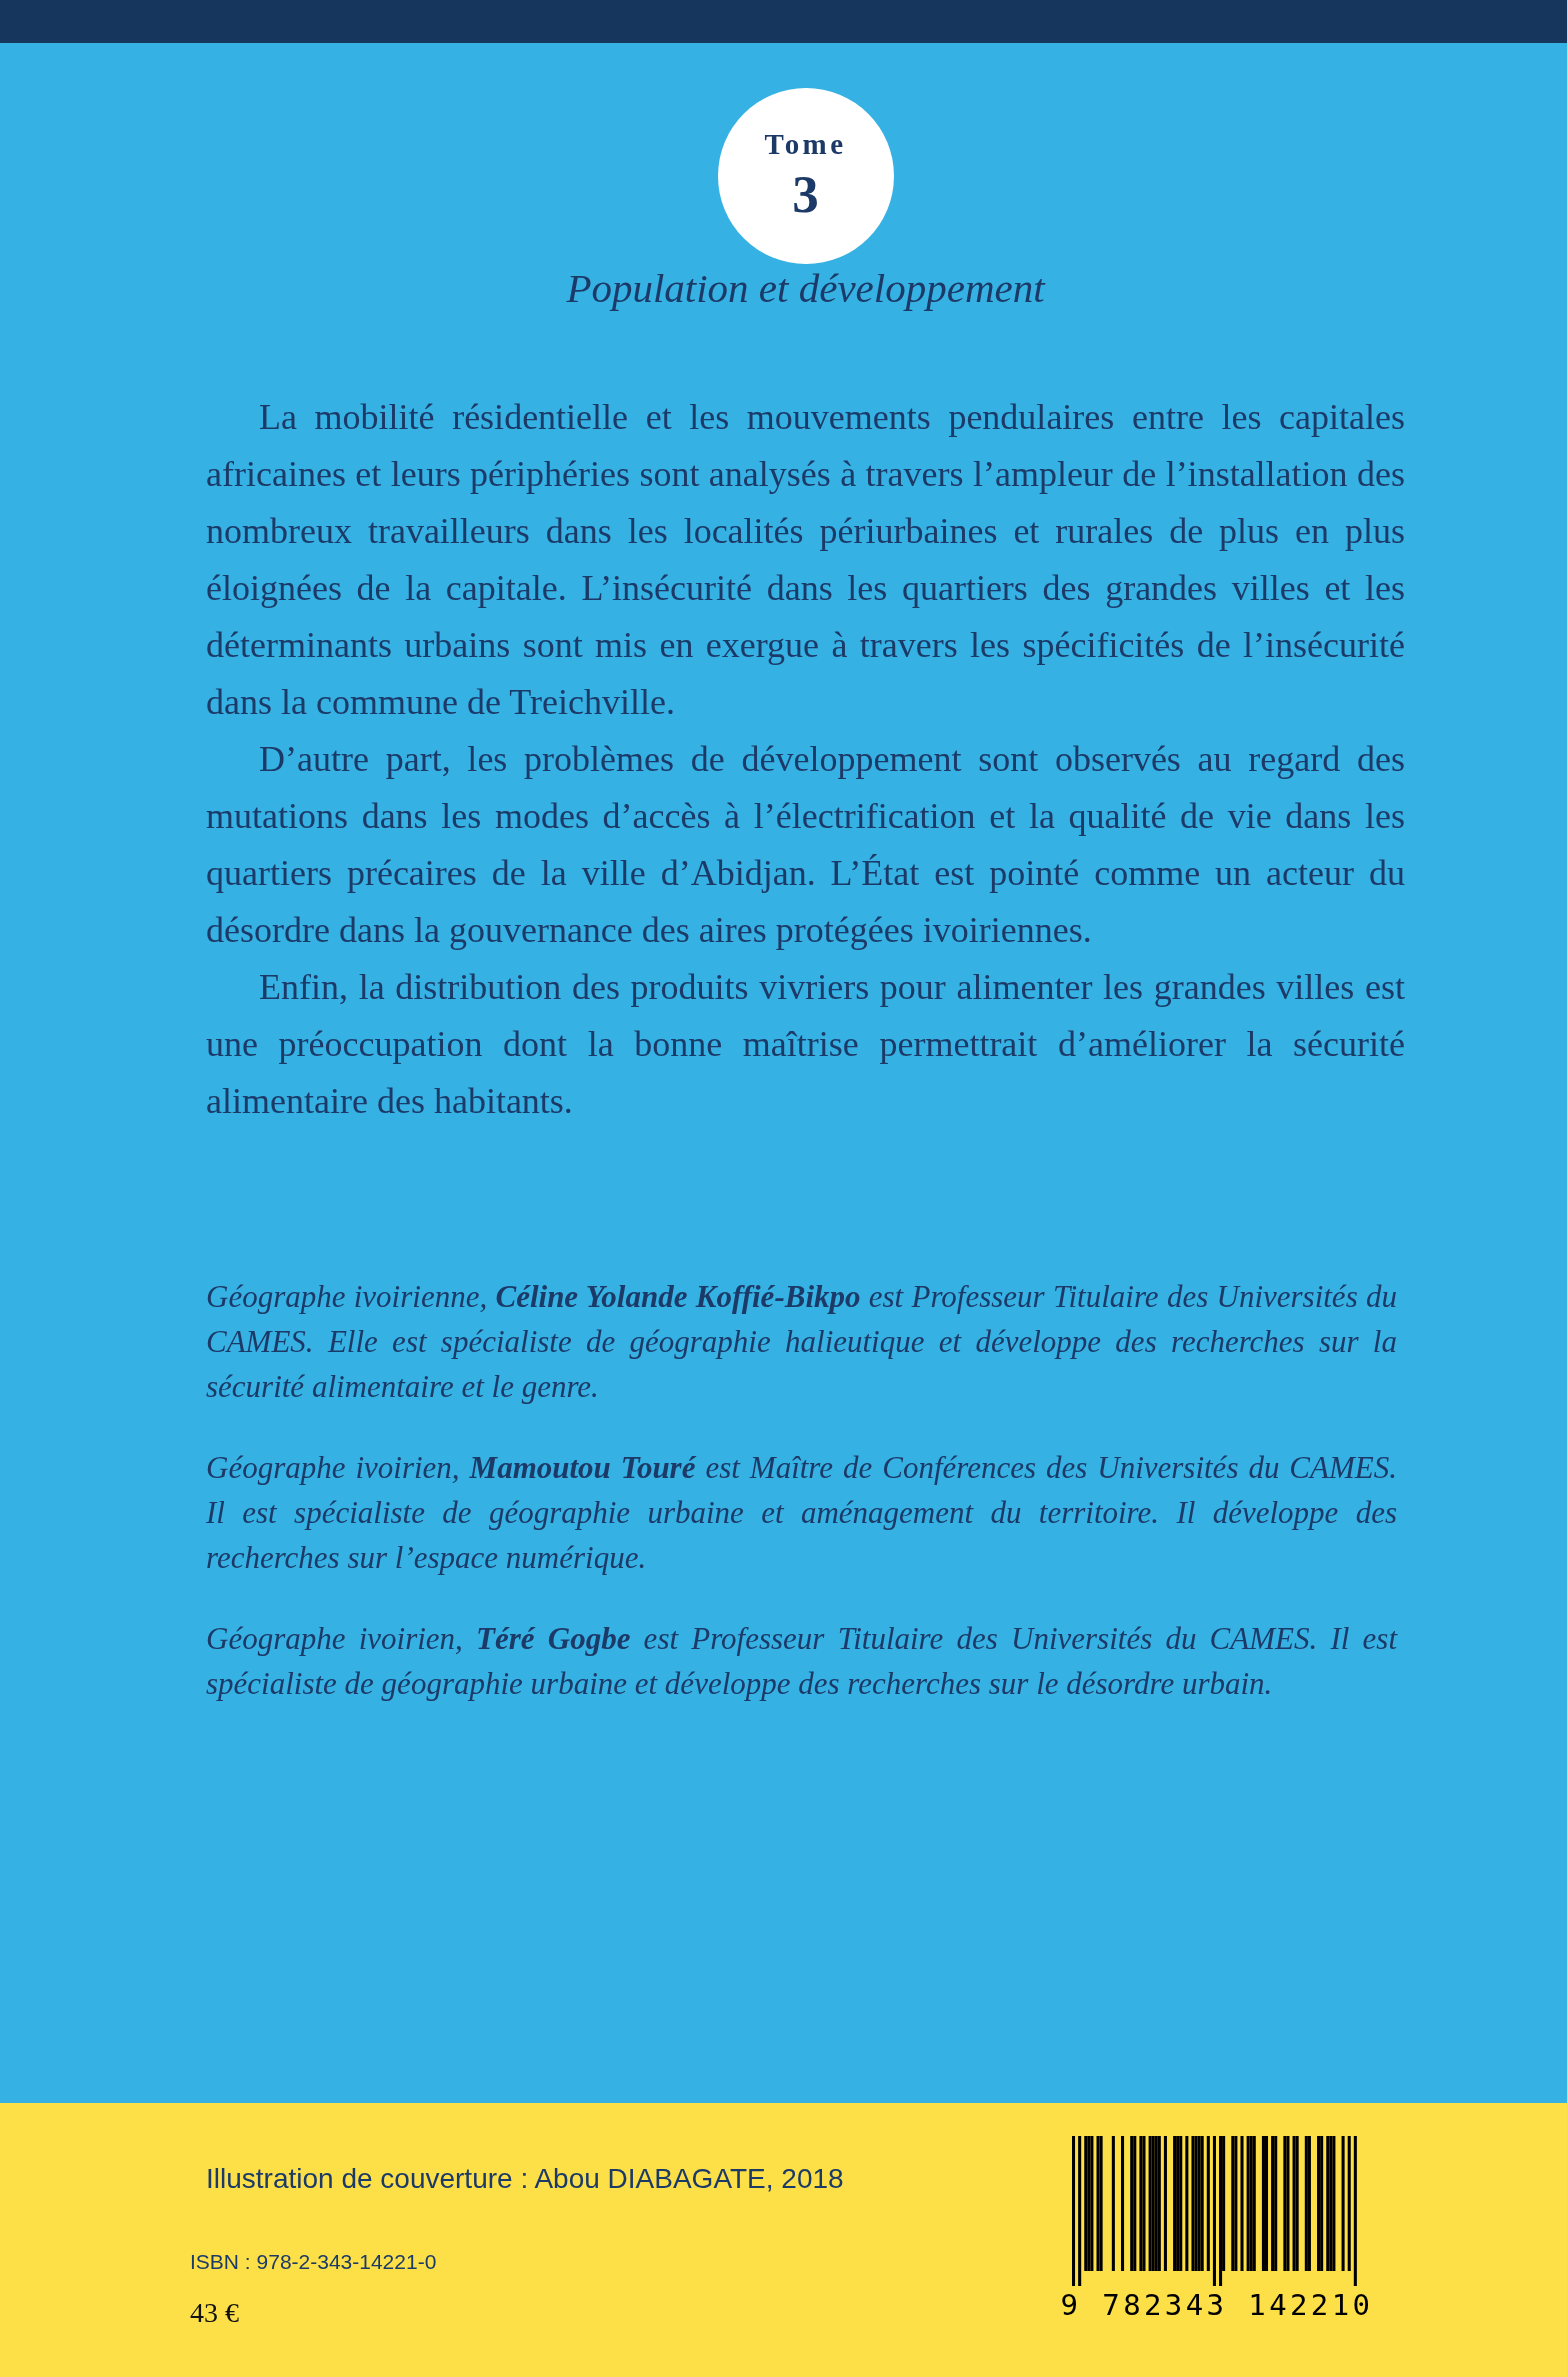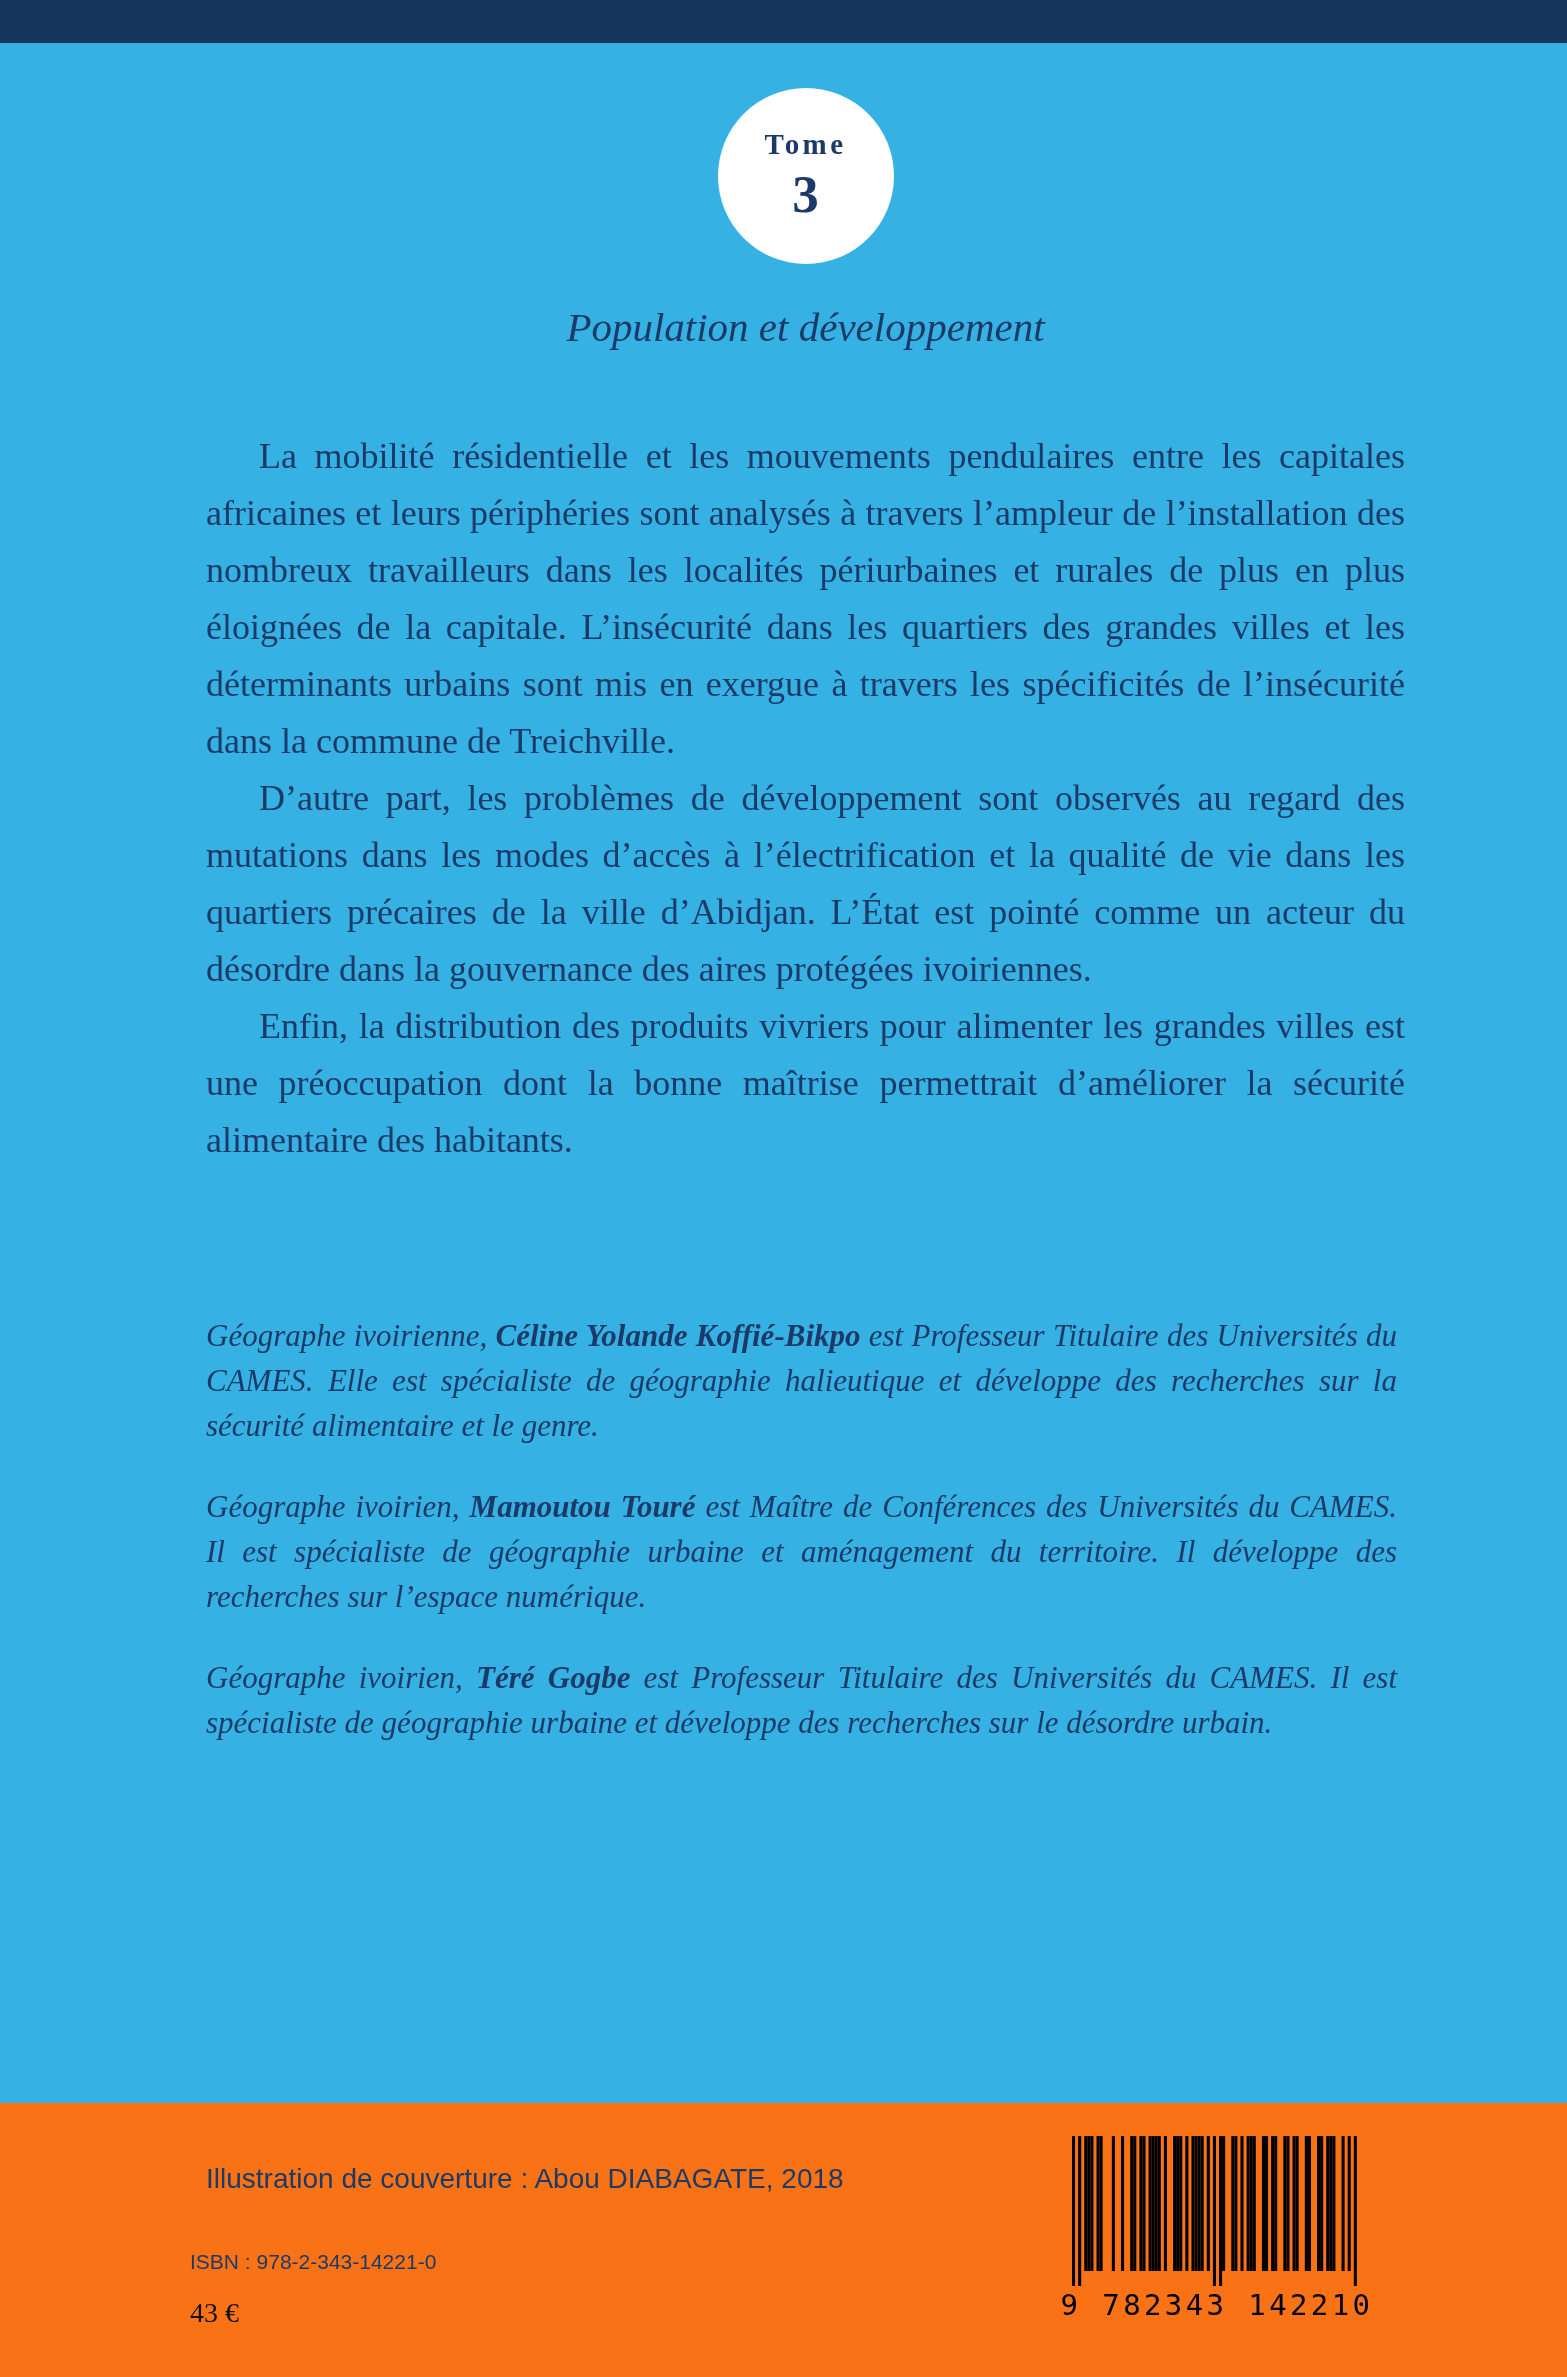--- a/index.html
+++ b/index.html
@@ -46,21 +46,20 @@
     color: #1c3a68;
     font-family: Liberation Serif, serif;
   }
   .tome-number {
     font-size: 53px;
     font-weight: bold;
     margin-top: 3.4px;
     color: #1c3a68;
   }
   .subtitle {
-    margin-top: 39px;
     text-align: center;
     font-style: italic;
     font-size: 41px;
     line-height: 48px;
   }
   .body-text {
     margin-top: 77px;
     font-size: 36px;
     line-height: 57px;
     text-align: justify;
@@ -77,21 +76,21 @@
     text-align: justify;
   }
   .bio { margin: 0 8px 36px 0; }
   .bio .author-name { font-weight: bold; }
   .footer {
     position: absolute;
     left: 0;
     bottom: 0;
     width: 1568px;
     height: 274px;
-    background: #f97316;
+    background: #fde047;
     font-family: "Liberation Sans", sans-serif;
     color: #1c3a68;
   }
   .credit {
     position: absolute;
     left: 206px;
     top: 60px;
     font-size: 28px;
   }
   .isbn {

